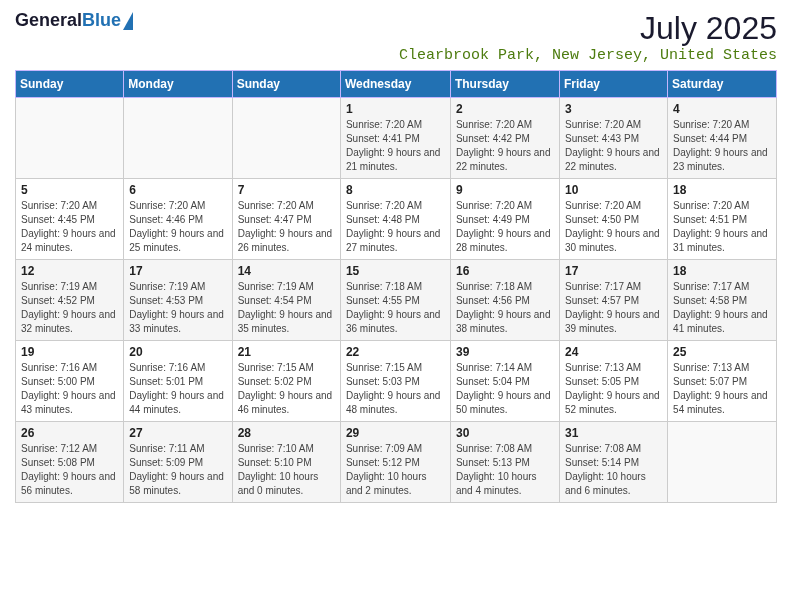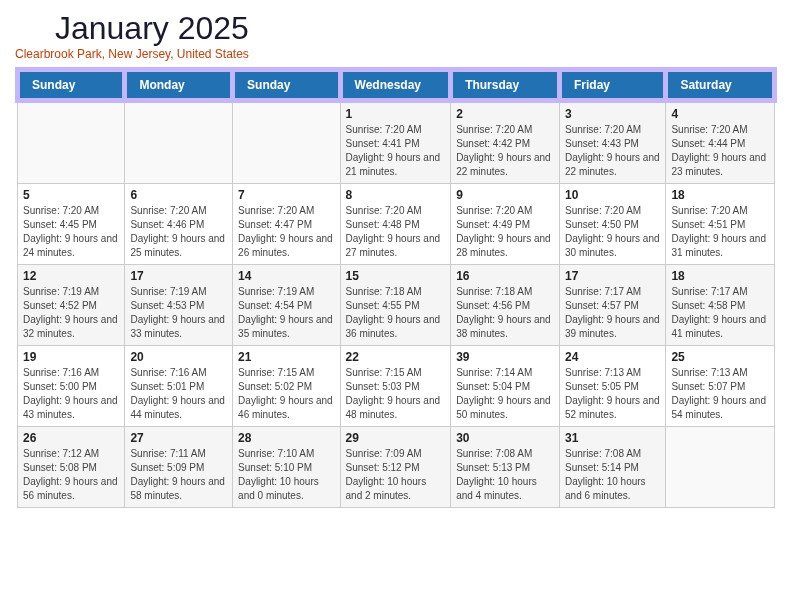--- a/index.html
+++ b/index.html
@@ -47,36 +47,37 @@
     }
     .title-block {
       text-align: right;
     }
     .month-title {
       font-size: 32px;
       color: #1a1a2e;
       font-weight: normal;
     }
     .location-title {
-      font-size: 12px;
-      color: #c2410c;
+      font-size: 15px;
+      color: #4d7c0f;
+      font-family: Liberation Mono, monospace;
     }
     table {
       width: 100%;
       border-collapse: collapse;
       border: 1px solid #ccc;
     }
     thead tr th {
       background-color: #2271b3;
       color: #fff;
       font-size: 12px;
       font-weight: bold;
-      padding: 6px 12px;
+      padding: 6px 4px;
       text-align: left;
-      border: 5px solid #c4b5fd;
+      border: 1px solid #c4b5fd;
     }
     tbody tr td {
       vertical-align: top;
       padding: 4px 5px;
       border: 1px solid #ccc;
       font-size: 10.5px;
       color: #333;
       width: 113px;
       height: 75px;
       background: #fff;
@@ -101,22 +102,29 @@
     }
     .empty-cell {
       background: #f9f9f9 !important;
     }
   </style>
 </head>
 <body>
 
 <div class="container">
   <div class="header">
+    <div class="logo">
+      <div class="logo-text">
+        <span class="logo-general">General</span>
+        <span class="logo-blue">Blue</span>
+        <div class="logo-triangle"></div>
+      </div>
+    </div>
     <div class="title-block">
-      <div class="month-title">January 2025</div>
+      <div class="month-title">July 2025</div>
       <div class="location-title">Clearbrook Park, New Jersey, United States</div>
     </div>
   </div>
 
   <table>
     <thead>
       <tr>
       <th>Sunday</th>
           <th>Monday</th>
           <th>Sunday</th>

